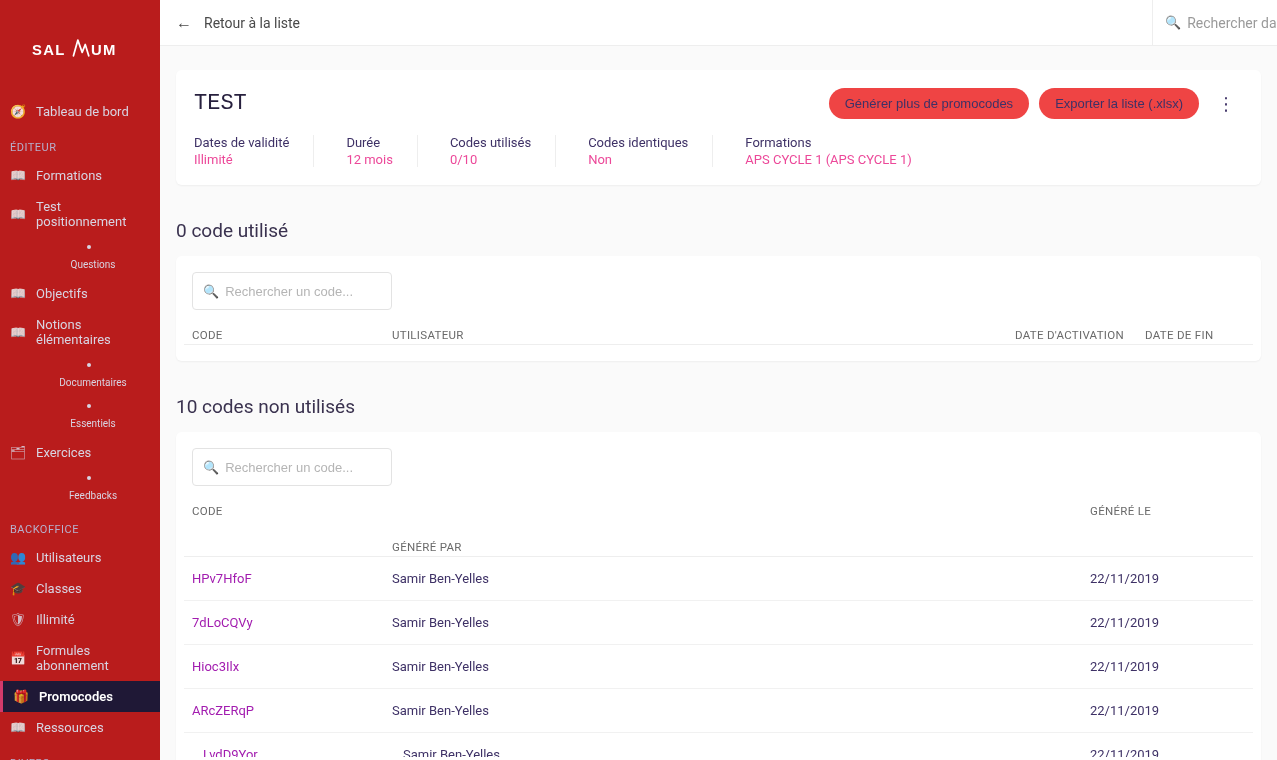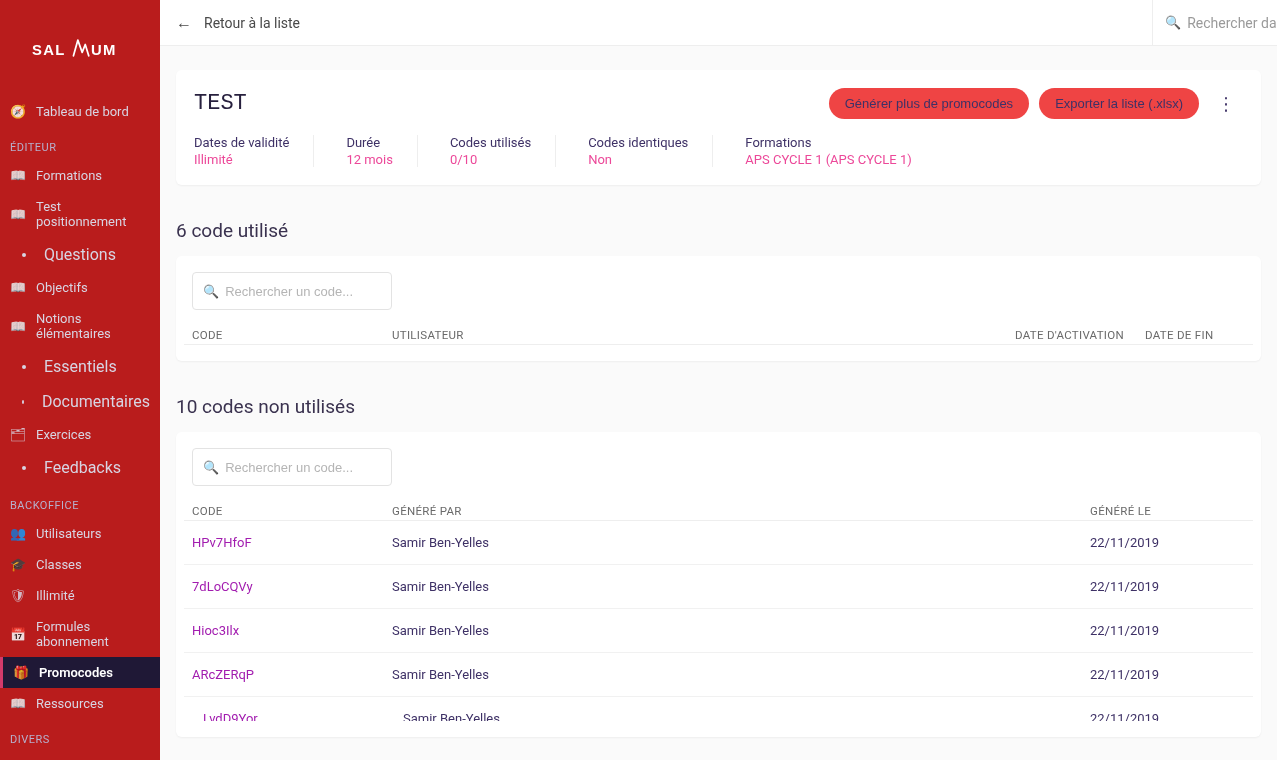--- a/index.html
+++ b/index.html
@@ -34,22 +34,23 @@
     display: flex;
     align-items: center;
     gap: 10px;
     padding: 8px 10px;
     font-size: 13px;
     color: #d8d4e2;
     cursor: pointer;
   }
   .nav-item .icon { width: 16px; display: inline-flex; justify-content: center; font-size: 13px; opacity: 0.85; }
   .nav-item.sub {
-    padding-left: 22px;
-    font-size: 16px;
+    padding-left: 36px;
+    font-size: 10px;
+    flex-direction: column;
   }
   .nav-item.sub .bullet {
     width: 4px; height: 4px; border-radius: 50%;
     background: #d8d4e2;
     display: inline-block;
     margin-right: 8px;
   }
   .nav-header {
     padding: 14px 10px 6px;
     font-size: 11px;
@@ -207,21 +208,21 @@
     color: #6a6a6a;
     letter-spacing: 0.3px;
     text-transform: uppercase;
     border-bottom: 1px solid #eee;
   }
   .col-code { width: 200px; }
   .col-user { flex: 1; }
   .col-d1 { width: 130px; }
   .col-d2 { width: 100px; }
 
-  .col-gen-by { flex: 1; }
+  .col-gen-by { flex: 1; margin-top: 36px; }
   .col-gen-on { width: 155px; text-align: left; }
 
   .trows { max-height: 200px; overflow-y: auto; }
   .trow {
     display: flex;
     align-items: center;
     padding: 14px 8px;
     border-bottom: 1px solid #f1f1f1;
     font-size: 13px;
   }
@@ -271,25 +272,25 @@
   <div class="nav-item">
     <span class="icon">📖</span>
     <span>Objectifs</span>
   </div>
   <div class="nav-item">
     <span class="icon">📖</span>
     <span>Notions élémentaires</span>
   </div>
   <div class="nav-item sub">
     <span class="bullet"></span>
-    <span>Essentiels</span>
+    <span>Documentaires</span>
   </div>
   <div class="nav-item sub">
     <span class="bullet"></span>
-    <span>Documentaires</span>
+    <span>Essentiels</span>
   </div>
   <div class="nav-item">
     <span class="icon">🗂</span>
     <span>Exercices</span>
   </div>
   <div class="nav-item sub">
     <span class="bullet"></span>
     <span>Feedbacks</span>
   </div>
 
@@ -365,21 +366,21 @@
           <div class="meta-label">Codes identiques</div>
           <div class="meta-value">Non</div>
         </div>
         <div class="meta-block">
           <div class="meta-label">Formations</div>
           <div class="meta-value">APS CYCLE 1 (APS CYCLE 1)</div>
         </div>
       </div>
     </div>
 
-    <div class="section-title">6 code utilisé</div>
+    <div class="section-title">0 code utilisé</div>
     <div class="card table-card">
       <div class="search-wrap">
         <span class="sicon">🔍</span>
         <input type="text" placeholder="Rechercher un code..." style="">
       </div>
       <div class="thead">
         <div class="col-code">CODE</div>
         <div class="col-user">UTILISATEUR</div>
         <div class="col-d1">DATE D'ACTIVATION</div>
         <div class="col-d2">DATE DE FIN</div>

